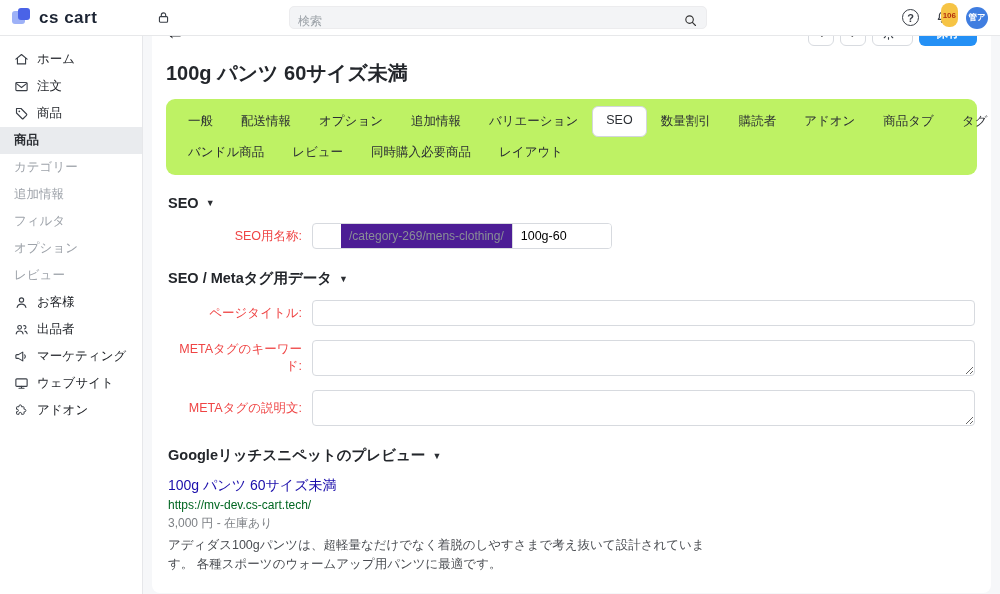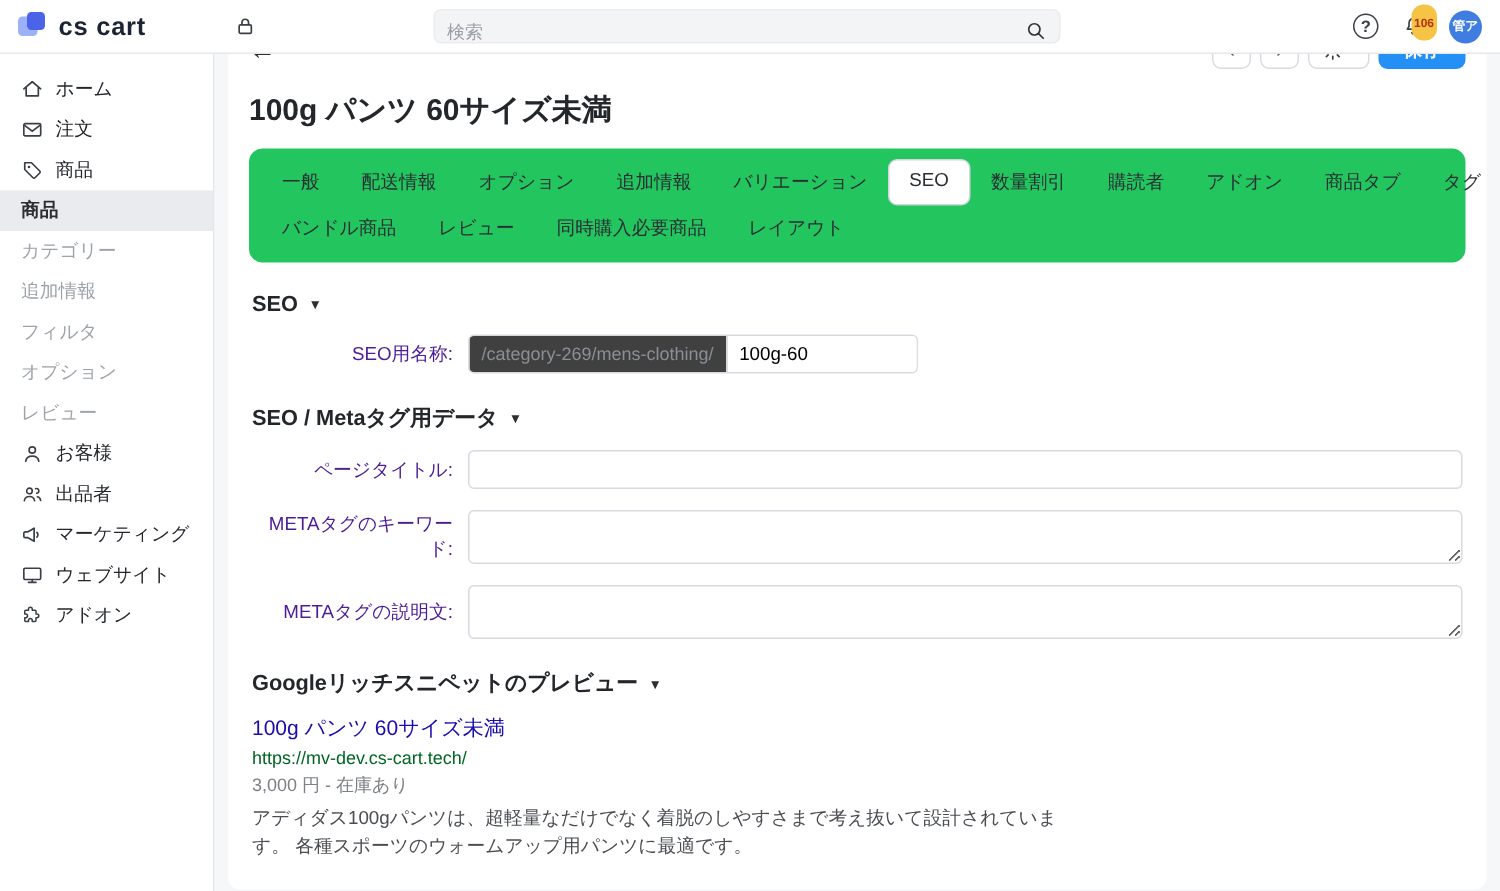--- a/index.html
+++ b/index.html
@@ -41,35 +41,35 @@
   .card { background:#fff; border-radius:8px; min-height:541px; padding:12px 14px 18px 14px; }
   .card-top { display:flex; align-items:center; }
   .back { font-size:18px; color:#2b2e33; cursor:pointer; line-height:1; }
   .actions { margin-left:auto; display:flex; align-items:center; gap:6px; }
   .sq-btn { width:26px; height:26px; background:#fff; border:1px solid #d8dbe0; border-radius:6px; font-size:14px; color:#555; display:flex; align-items:center; justify-content:center; cursor:pointer; }
   .gear-btn { height:26px; background:#fff; border:1px solid #d8dbe0; border-radius:6px; padding:0 8px; display:flex; align-items:center; gap:4px; color:#3a3f47; cursor:pointer; }
   .gear-btn .caret { font-size:8px; color:#555; }
   .save-btn { height:26px; min-width:58px; background:#2490f5; color:#fff; border:none; border-radius:6px; font-weight:bold; font-size:12.5px; padding:0 14px; cursor:pointer; font-family:inherit; }
   h1.page-title { font-size:20px; font-weight:bold; color:#23262b; margin:14px 0 12px 0; }
 
-  .tabs { background:#22c55e; border-radius:9px; padding:7px 8px; }
+  .tabs { background:#bef264; border-radius:9px; padding:7px 8px; }
   .tabs-row { display:flex; flex-wrap:nowrap; }
   .tab { padding:6px 13px; font-size:12.5px; color:#2b2e33; border-radius:6px; white-space:nowrap; cursor:pointer; border:1px solid transparent; }
   .tab.active { background:#fff; border-color:#d2d6dc; }
 
   .section-head { display:flex; align-items:center; gap:7px; font-size:14.5px; font-weight:bold; color:#23262b; margin:20px 0 12px 2px; cursor:pointer; }
   .section-head .caret { font-size:9px; color:#2b2e33; }
 
   .field-row { display:flex; align-items:center; margin:0 0 14px 0; }
-  .field-label { width:136px; text-align:right; margin-right:10px; color:#4c1d95; flex:none; }
+  .field-label { width:136px; text-align:right; margin-right:10px; color:#ef4444; flex:none; }
   .field-control { flex:1; margin-right:2px; display:flex; align-items:center; }
   .text-input { height:26px; border:1px solid #d7dadf; border-radius:4px; padding:0 8px; font-size:12.5px; color:#333; outline:none; font-family:inherit; background:#fff; }
   .grow { flex:1; }
   .seo-group { display:flex; width:300px; border:1px solid #d7dadf; border-radius:4px; overflow:hidden; height:26px; }
-  .seo-prefix { background:#404040; color:#8a8f96; font-size:12px; display:flex; align-items:center; padding:0 8px; border-right:1px solid #d7dadf; white-space:nowrap; }
+  .seo-prefix { background:#4c1d95; color:#8a8f96; font-size:12px; display:flex; align-items:center; padding:0 8px; border-right:1px solid #d7dadf; white-space:nowrap;margin-left:28px; }
   .seo-group input { border:none; outline:none; flex:1; padding:0 8px; font-size:12.5px; font-family:inherit; }
   textarea.meta-area { height:36px; border:1px solid #d7dadf; border-radius:4px; width:100%; resize:vertical; font-family:inherit; font-size:12.5px; padding:4px 8px; outline:none; }
 
   .g-preview { margin:4px 0 0 2px; }
   .g-link { color:#1a0dab; font-size:14px; cursor:pointer; text-decoration:none; display:inline-block; margin-bottom:3px; }
   .g-url { color:#006621; font-size:12px; margin-bottom:3px; }
   .g-price { color:#7d8085; font-size:12px; margin-bottom:4px; }
   .g-desc { color:#4a4d52; font-size:12.5px; line-height:1.55; max-width:545px; }
 </style>
 </head>

